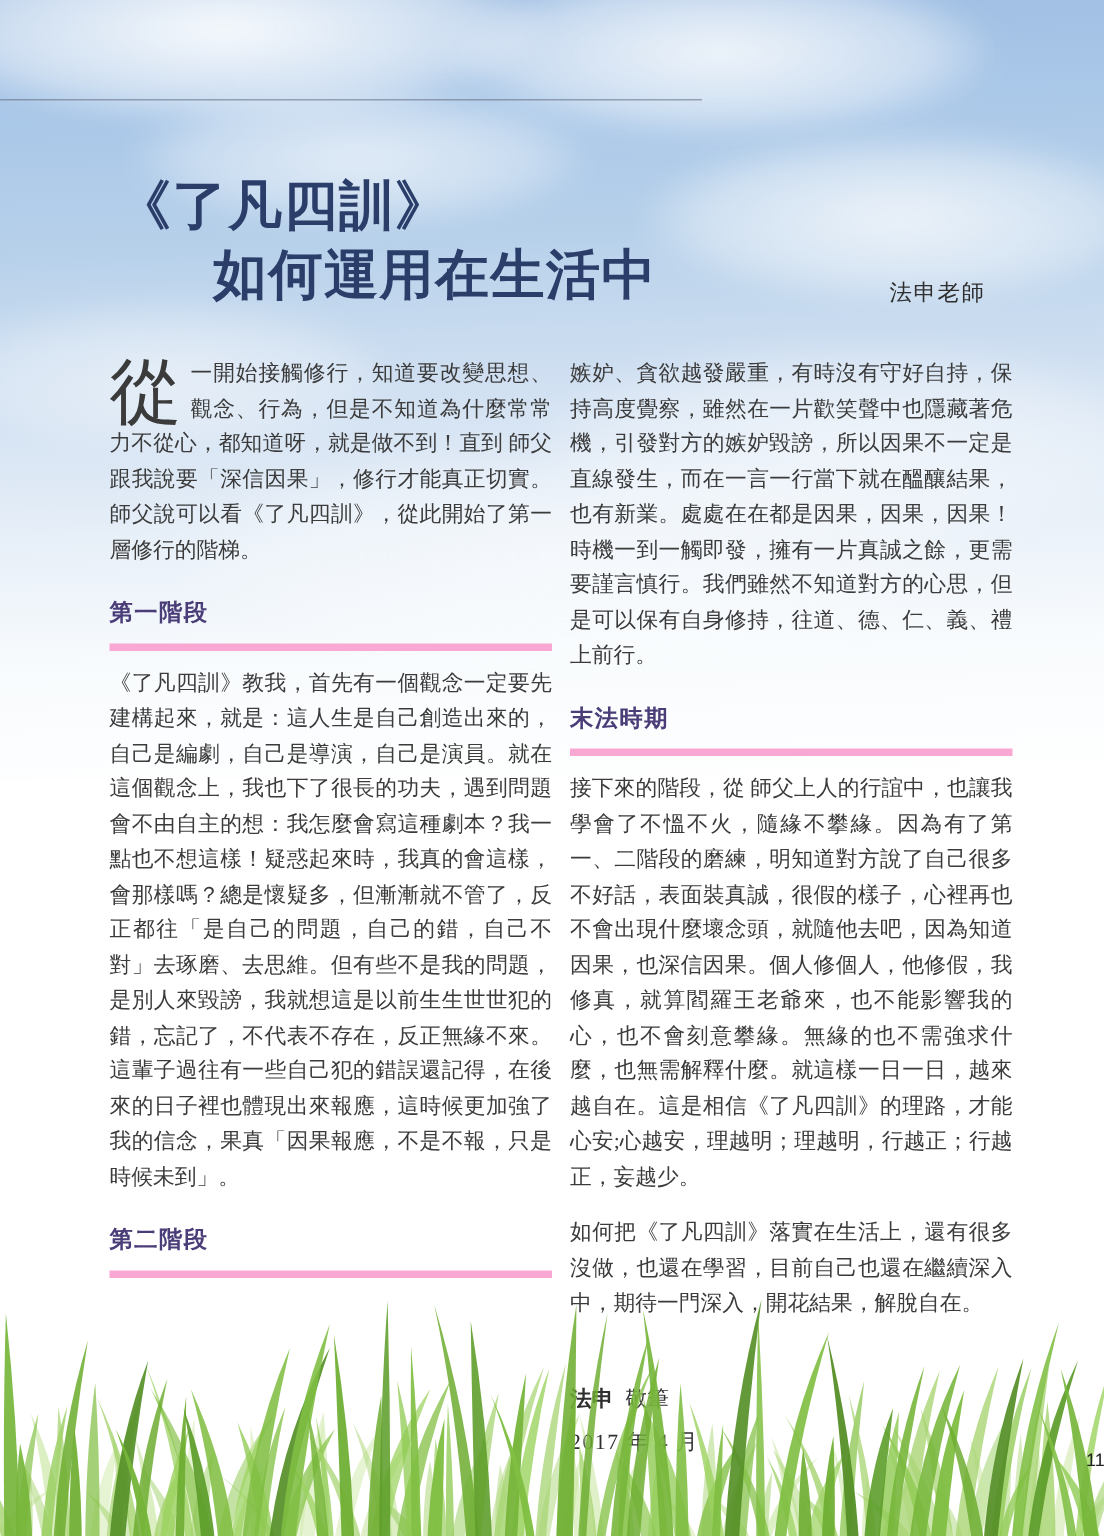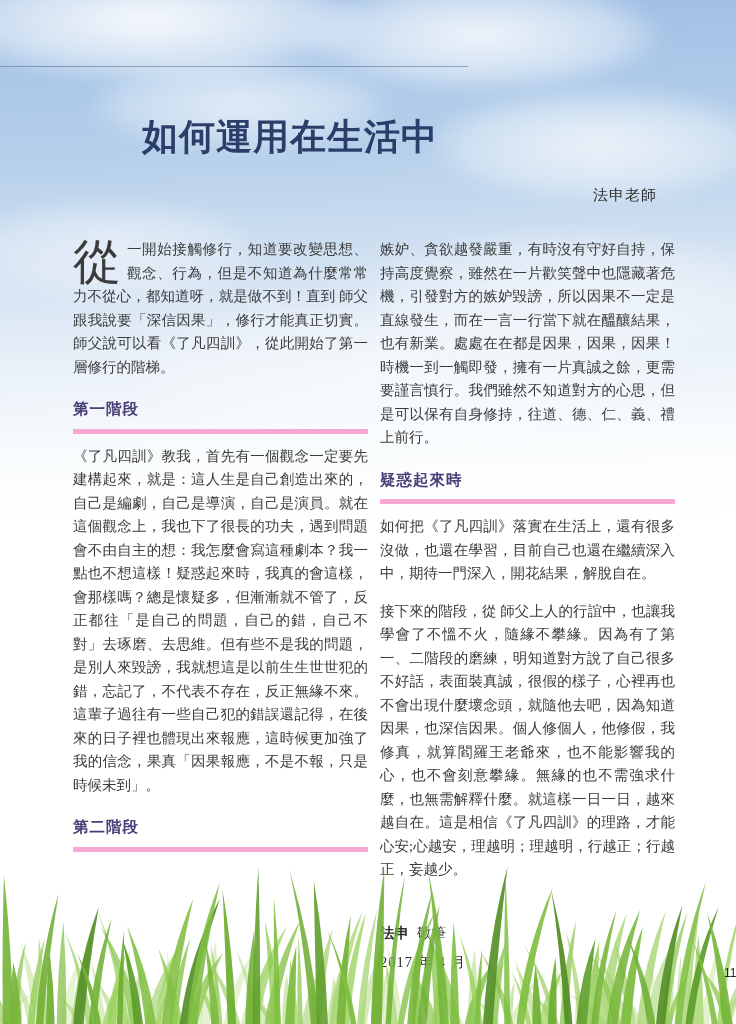--- a/index.html
+++ b/index.html
@@ -82,39 +82,40 @@
     <div class="cloud c3"></div>
     <div class="cloud c4"></div>
     <div class="cloud c5"></div>
     <div class="cloud c6"></div>
     <div class="cloud c7"></div>
   </div>
 
   <div class="header-rule"></div>
 
   <div class="title-block">
+    <div class="title-l1">《了凡四訓》</div>
     <div class="title-l2">如何運用在生活中</div>
   </div>
   <div class="author">法申老師</div>
 
   <div class="col col-left">
     <div class="blocks">
         <p class="intro"><span class="drop-cap">從</span>一開始接觸修行，知道要改變思想、觀念、行為，但是不知道為什麼常常力不從心，都知道呀，就是做不到！直到 師父跟我說要「深信因果」，修行才能真正切實。師父說可以看《了凡四訓》，從此開始了第一層修行的階梯。</p>
         <div class="section-heading">第一階段</div>
         <p class="para">《了凡四訓》教我，首先有一個觀念一定要先建構起來，就是：這人生是自己創造出來的，自己是編劇，自己是導演，自己是演員。就在這個觀念上，我也下了很長的功夫，遇到問題會不由自主的想：我怎麼會寫這種劇本？我一點也不想這樣！疑惑起來時，我真的會這樣，會那樣嗎？總是懷疑多，但漸漸就不管了，反正都往「是自己的問題，自己的錯，自己不對」去琢磨、去思維。但有些不是我的問題，是別人來毀謗，我就想這是以前生生世世犯的錯，忘記了，不代表不存在，反正無緣不來。這輩子過往有一些自己犯的錯誤還記得，在後來的日子裡也體現出來報應，這時候更加強了我的信念，果真「因果報應，不是不報，只是時候未到」。</p>
         <div class="section-heading">第二階段</div>
       </div>
   </div>
 
   <div class="col col-right">
     <div class="blocks">
         <p class="para">嫉妒、貪欲越發嚴重，有時沒有守好自持，保持高度覺察，雖然在一片歡笑聲中也隱藏著危機，引發對方的嫉妒毀謗，所以因果不一定是直線發生，而在一言一行當下就在醞釀結果，也有新業。處處在在都是因果，因果，因果！時機一到一觸即發，擁有一片真誠之餘，更需要謹言慎行。我們雖然不知道對方的心思，但是可以保有自身修持，往道、德、仁、義、禮上前行。</p>
-        <div class="section-heading">疑惑起來時</div>
+        <div class="section-heading">末法時期</div>
+        <p class="para">接下來的階段，從 師父上人的行誼中，也讓我學會了不慍不火，隨緣不攀緣。因為有了第一、二階段的磨練，明知道對方說了自己很多不好話，表面裝真誠，很假的樣子，心裡再也不會出現什麼壞念頭，就隨他去吧，因為知道因果，也深信因果。個人修個人，他修假，我修真，就算閻羅王老爺來，也不能影響我的心，也不會刻意攀緣。無緣的也不需強求什麼，也無需解釋什麼。就這樣一日一日，越來越自在。這是相信《了凡四訓》的理路，才能心安;心越安，理越明；理越明，行越正；行越正，妄越少。</p>
         <p class="para">如何把《了凡四訓》落實在生活上，還有很多沒做，也還在學習，目前自己也還在繼續深入中，期待一門深入，開花結果，解脫自在。</p>
-        <p class="para">接下來的階段，從 師父上人的行誼中，也讓我學會了不慍不火，隨緣不攀緣。因為有了第一、二階段的磨練，明知道對方說了自己很多不好話，表面裝真誠，很假的樣子，心裡再也不會出現什麼壞念頭，就隨他去吧，因為知道因果，也深信因果。個人修個人，他修假，我修真，就算閻羅王老爺來，也不能影響我的心，也不會刻意攀緣。無緣的也不需強求什麼，也無需解釋什麼。就這樣一日一日，越來越自在。這是相信《了凡四訓》的理路，才能心安;心越安，理越明；理越明，行越正；行越正，妄越少。</p>
       </div>
     <div class="signature">
       <div class="sig-line1">
         <span class="sig-name">法申</span><span class="sig-suffix">敬筆</span>
       </div>
       <div class="sig-date">2017 年 4 月</div>
     </div>
   </div>
 
   <div class="grass-wrap">

